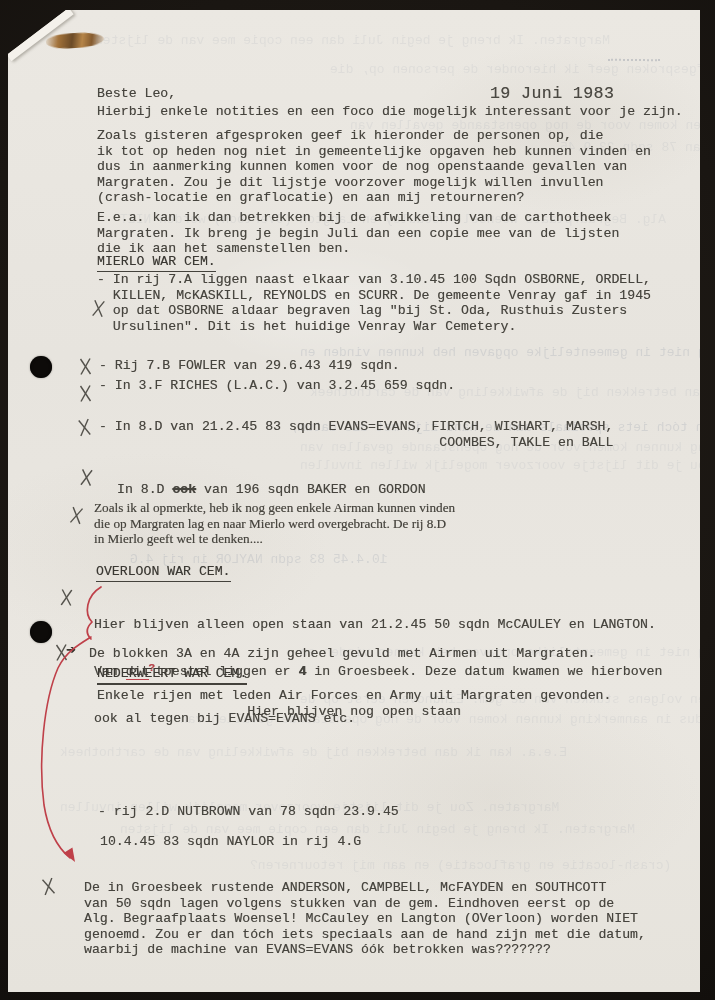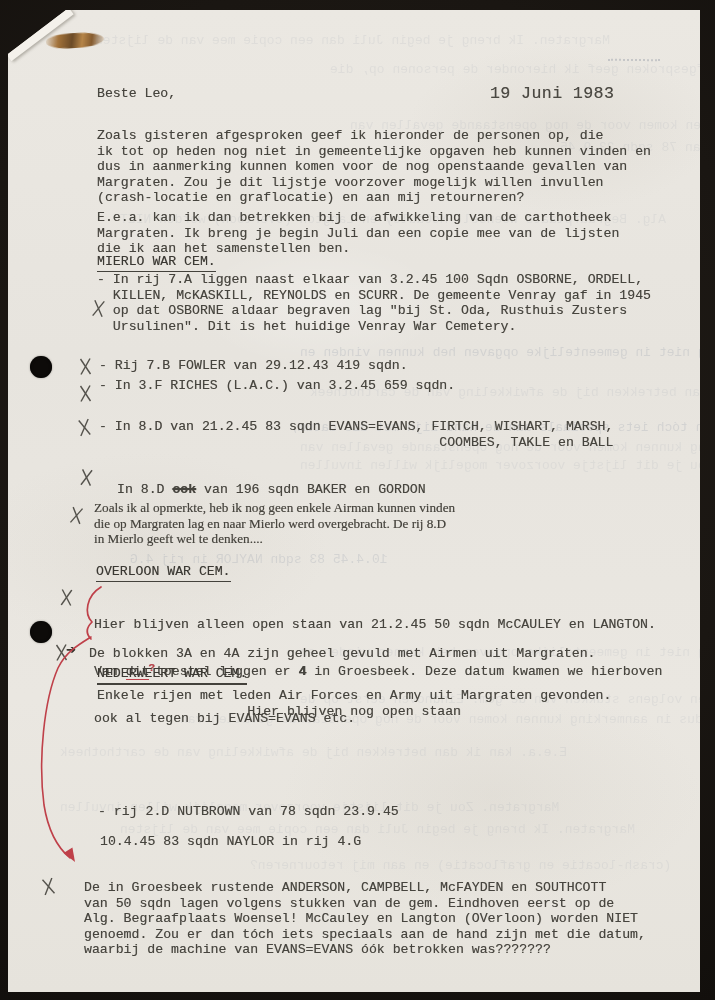--- a/index.html
+++ b/index.html
@@ -70,35 +70,36 @@
     <span class="ghost" style="left:292px;top:635px;">ik tot op heden nog niet in gemeentelijke opgaven heb kunnen vinden en</span>
     <span class="ghost" style="left:292px;top:682px;">van 50 sqdn lagen volgens stukken van de gem. Eindhoven eerst op de</span>
     <span class="ghost" style="left:172px;top:702px;">dus in aanmerking kunnen komen voor de nog openstaande gevallen van</span>
     <span class="ghost" style="left:52px;top:735px;">E.e.a. kan ik dan betrekken bij de afwikkeling van de carthotheek</span>
     <span class="ghost" style="left:52px;top:790px;">Margraten. Zou je dit lijstje voorzover mogelijk willen invullen</span>
     <span class="ghost" style="left:112px;top:812px;">Margraten. Ik breng je begin Juli dan een copie mee van de lijsten</span>
     <span class="ghost" style="left:242px;top:848px;">(crash-locatie en graflocatie) en aan mij retourneren?</span>
 
     <div class="t date" style="left:482px;top:32px;">19 Juni 1983</div>
     <div class="t" style="left:89px;top:76px;">Beste Leo,</div>
+    <div class="t" style="left:89px;top:94px;">Hierbij enkele notities en een foco die mogelijk interessant voor je zijn.</div>
     <div class="t" style="left:89px;top:118px;">Zoals gisteren afgesproken geef ik hieronder de personen op, die
 ik tot op heden nog niet in gemeentelijke opgaven heb kunnen vinden en
 dus in aanmerking kunnen komen voor de nog openstaande gevallen van
 Margraten. Zou je dit lijstje voorzover mogelijk willen invullen
 (crash-locatie en graflocatie) en aan mij retourneren?</div>
     <div class="t" style="left:89px;top:200px;">E.e.a. kan ik dan betrekken bij de afwikkeling van de carthotheek
 Margraten. Ik breng je begin Juli dan een copie mee van de lijsten
 die ik aan het samenstellen ben.</div>
 
     <div class="t hdg" style="left:89px;top:244px;"><span class="u">MIERLO WAR CEM.</span></div>
-    <div class="t" style="left:89px;top:262px;">- In rij 7.A liggen naast elkaar van 3.2.45 100 Sqdn OSBORNE, ORDELL,
+    <div class="t" style="left:89px;top:262px;">- In rij 7.A liggen naast elkaar van 3.10.45 100 Sqdn OSBORNE, ORDELL,
   KILLEN, McKASKILL, REYNOLDS en SCURR. De gemeente Venray gaf in 1945
   op dat OSBORNE aldaar begraven lag "bij St. Oda, Rusthuis Zusters
   Ursulinen". Dit is het huidige Venray War Cemetery.</div>
-    <div class="t" style="left:91px;top:348px;">- Rij 7.B FOWLER van 29.12.43 419 sqdn.</div>
+    <div class="t" style="left:91px;top:348px;">- Rij 7.B FOWLER van 29.6.43 419 sqdn.</div>
     <div class="t" style="left:91px;top:368px;">- In 3.F RICHES (L.A.C.) van 3.2.45 659 sqdn.</div>
     <div class="t" style="left:91px;top:409px;text-align:right;">- In 8.D van 21.2.45 83 sqdn EVANS=EVANS, FIRTCH, WISHART, MARSH,
   COOMBES, TAKLE en BALL</div>
     <div class="t" style="left:109px;top:472px;"><span>In 8.D </span><span class="struck">ook</span><span> van 196 sqdn BAKER en GORDON</span></div>
     <div class="t" style="left:86px;top:490px;font-family:Liberation Serif, serif;">Zoals ik al opmerkte, heb ik nog geen enkele Airman kunnen vinden
 die op Margraten lag en naar Mierlo werd overgebracht. De rij 8.D
 in Mierlo geeft wel te denken....</div>
 
     <div class="t hdg" style="left:88px;top:554px;"><span class="u">OVERLOON WAR CEM.</span></div>
     <div class="t" style="left:86px;top:576px;">

